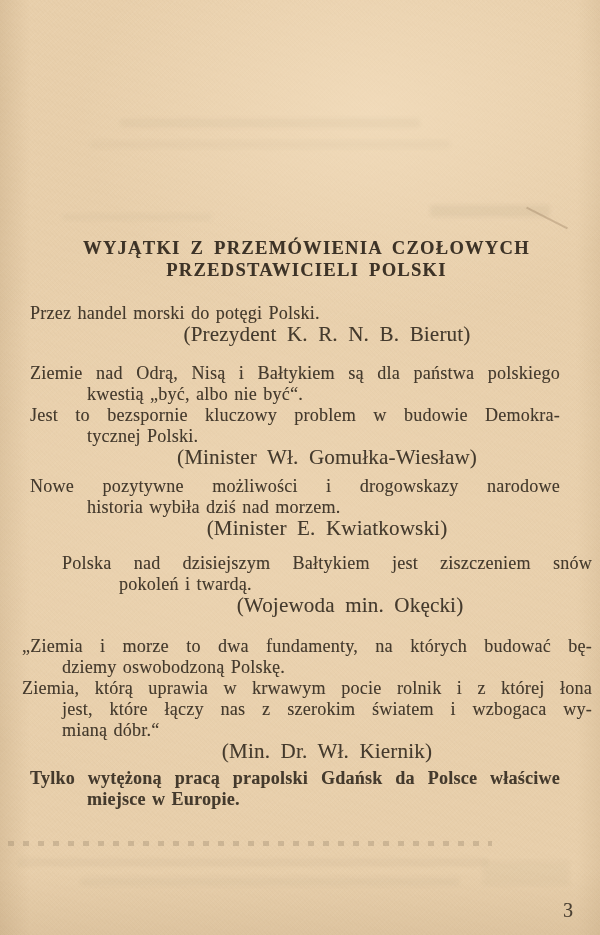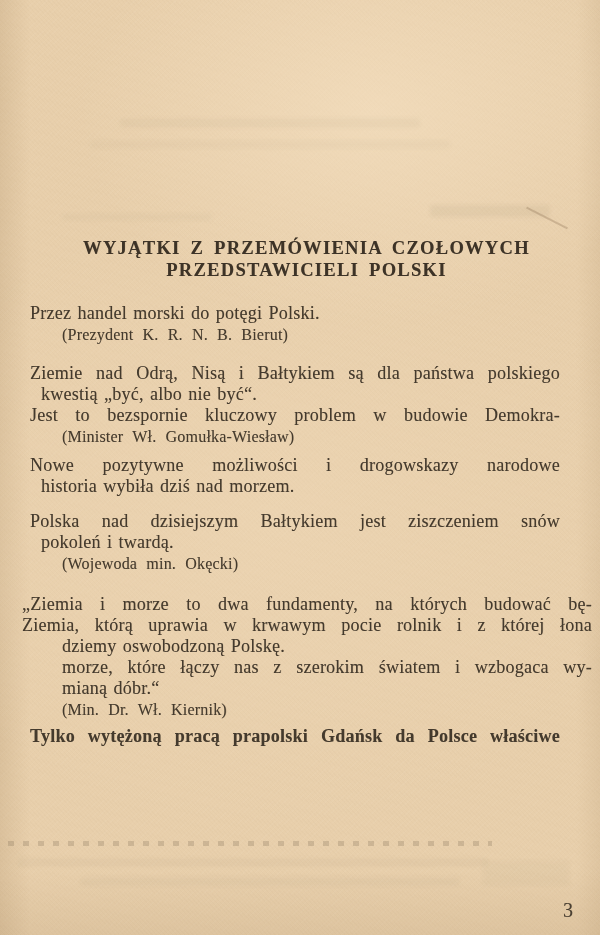--- a/index.html
+++ b/index.html
@@ -37,56 +37,56 @@
     letter-spacing: 1.3px;
     word-spacing: 4px;
     color: #3d3327;
     text-shadow: 0.3px 0.3px 0.6px rgba(60,45,30,0.4);
     padding-left: 13px;
   }
   .quote { margin: 0; }
   .q1 { margin-top: 22px; }
   .q2 { margin-top: 18px; }
   .q3 { margin-top: 8px; font-family: Liberation Serif, serif; }
-  .q4 { margin-top: 14px; }
+  .q4 { margin-top: 14px; padding-left: 32px; }
   .q5 { margin-top: 20px; }
   .q6 { margin-top: 6px; font-weight: bold; }
   .ln {
     margin-left: 30px;
     width: 530px;
     font-size: 18px;
     line-height: 21px;
     letter-spacing: 0.25px;
     word-spacing: 1.5px;
     white-space: nowrap;
     text-shadow: 0.3px 0.3px 0.5px rgba(70,55,40,0.35);
   }
   .ln.j {
     white-space: normal;
     text-align: justify;
     text-align-last: justify;
   }
   .ln.cont {
-    margin-left: 41px;
+    margin-left: 87px;
     width: 492px;
   }
   .ln.wide {
     margin-left: 22px;
     width: 570px;
   }
   .ln.wide.cont {
     margin-left: 62px;
     width: 530px;
   }
   .attr {
     box-sizing: border-box;
     margin-left: 62px;
     width: 530px;
-    text-align: left;
-    font-size: 16px;
+    text-align: center;
+    font-size: 21px;
     line-height: 21px;
     word-spacing: 5px;
     letter-spacing: 0.2px;
     text-shadow: 0.3px 0.3px 0.5px rgba(70,55,40,0.3);
   }
   .attr.inset { padding-right: 18px; }
   .page-number {
     position: absolute;
     top: 899px;
     left: 563px;
@@ -139,42 +139,45 @@
 
   <div class="quote q1">
     <div class="ln">Przez handel morski do potęgi Polski.</div>
     <div class="attr">(Prezydent K. R. N. B. Bierut)</div>
   </div>
 
   <div class="quote q2">
     <div class="ln j">Ziemie nad Odrą, Nisą i Bałtykiem są dla państwa polskiego</div>
     <div class="ln cont">kwestią „być, albo nie być“.</div>
     <div class="ln j">Jest to bezspornie kluczowy problem w budowie Demokra-</div>
+    <div class="ln cont">tycznej Polski.</div>
     <div class="attr">(Minister Wł. Gomułka-Wiesław)</div>
   </div>
 
   <div class="quote q3">
     <div class="ln j">Nowe pozytywne możliwości i drogowskazy narodowe</div>
     <div class="ln cont">historia wybiła dziś nad morzem.</div>
+    <div class="attr">(Minister E. Kwiatkowski)</div>
   </div>
 
   <div class="quote q4">
     <div class="ln j">Polska nad dzisiejszym Bałtykiem jest ziszczeniem snów</div>
     <div class="ln cont">pokoleń i twardą.</div>
     <div class="attr inset">(Wojewoda min. Okęcki)</div>
   </div>
 
   <div class="quote q5">
     <div class="ln wide j">„Ziemia i morze to dwa fundamenty, na których budować bę-</div>
+    <div class="ln wide cont">dziemy oswobodzoną Polskę.</div>
     <div class="ln wide j">Ziemia, którą uprawia w krwawym pocie rolnik i z której łona</div>
-    <div class="ln wide cont">dziemy oswobodzoną Polskę.</div>
-    <div class="ln wide cont j">morze, które łączy nas z szerokim światem i wzbogaca wy-</div>
+    <div class="ln wide cont j">jest, które łączy nas z szerokim światem i wzbogaca wy-</div>
     <div class="ln wide cont">mianą dóbr.“</div>
     <div class="attr">(Min. Dr. Wł. Kiernik)</div>
   </div>
 
   <div class="quote q6">
     <div class="ln j">Tylko wytężoną pracą prapolski Gdańsk da Polsce właściwe</div>
+    <div class="ln cont">miejsce w Europie.</div>
   </div>
 
 </div>
 
 <div class="page-number">3</div>
 
 </body></html>

